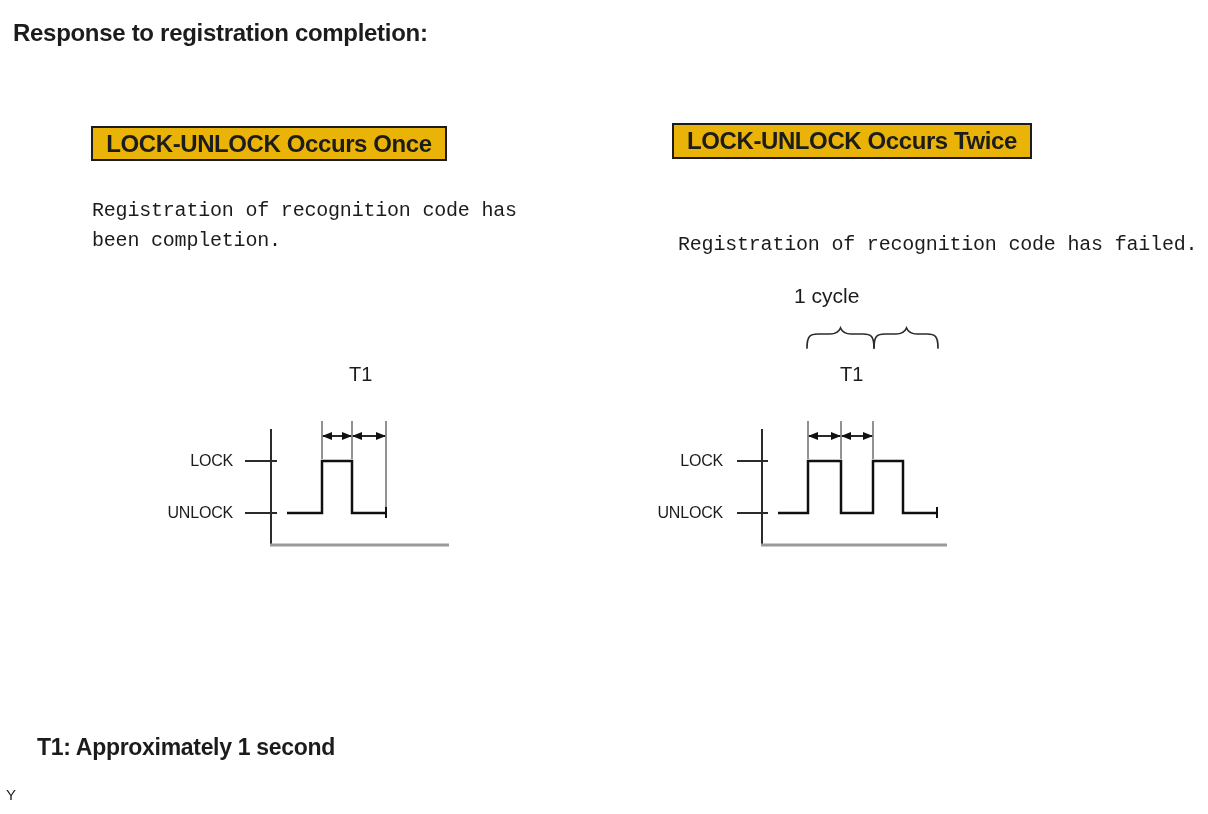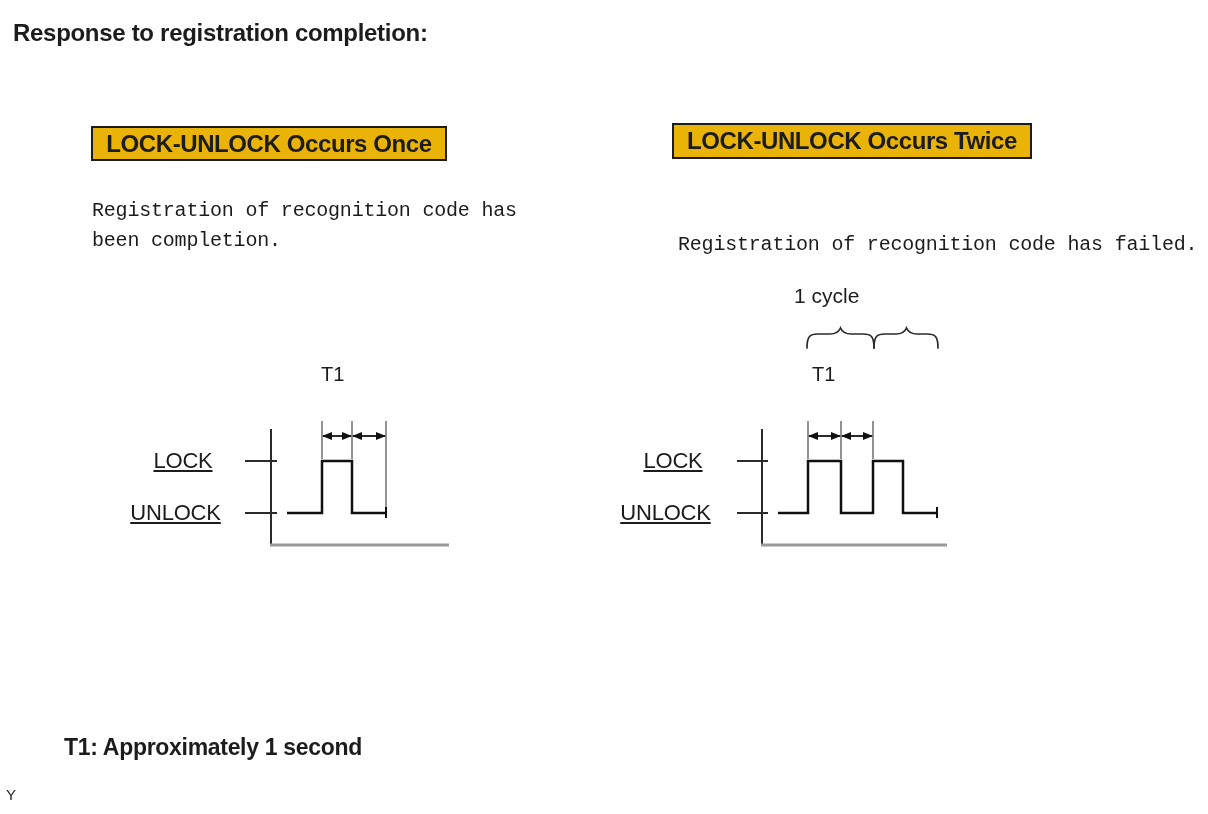--- a/index.html
+++ b/index.html
@@ -36,38 +36,37 @@
     white-space:nowrap;
     font-family:Liberation Mono, monospace;
   }
   .desc.left{left:92px;top:196px;}
   .desc.right{left:678px;top:196px;margin-top:34px;}
   .cycle-label{
     left:794px;top:283px;
     font-size:21px;line-height:25px;white-space:nowrap;
   }
   .t1-label{
-    font-size:20px;line-height:24px;white-space:nowrap;
+    font-size:20px;line-height:24px;white-space:nowrap;margin-left:28px;
   }
   .t1-label.left{left:321px;top:362px;}
   .t1-label.right{left:812px;top:362px;}
   .sig-label{
-    font-size:22px;line-height:26px;
-    text-align:center;white-space:nowrap;
+    font-size:16px;line-height:26px;
+    text-align:right;white-space:nowrap;
     letter-spacing:-0.2px;
-    text-decoration:underline;
   }
   .sig-label.lock-l{left:133px;top:448px;width:100px;}
   .sig-label.unlock-l{left:118px;top:500px;width:115px;}
   .sig-label.lock-r{left:623px;top:448px;width:100px;}
   .sig-label.unlock-r{left:608px;top:500px;width:115px;}
   .footnote{
     left:37px;top:733px;
     font-size:23px;font-weight:bold;line-height:28px;
-    letter-spacing:-0.3px;white-space:nowrap;margin-left:27px;
+    letter-spacing:-0.3px;white-space:nowrap;
   }
   .page-marker{
     left:6px;top:786px;
     font-size:15px;line-height:18px;
   }
   svg.linework{left:0;top:0;width:1208px;height:814px;}
 </style>
 </head>
 <body>
 

